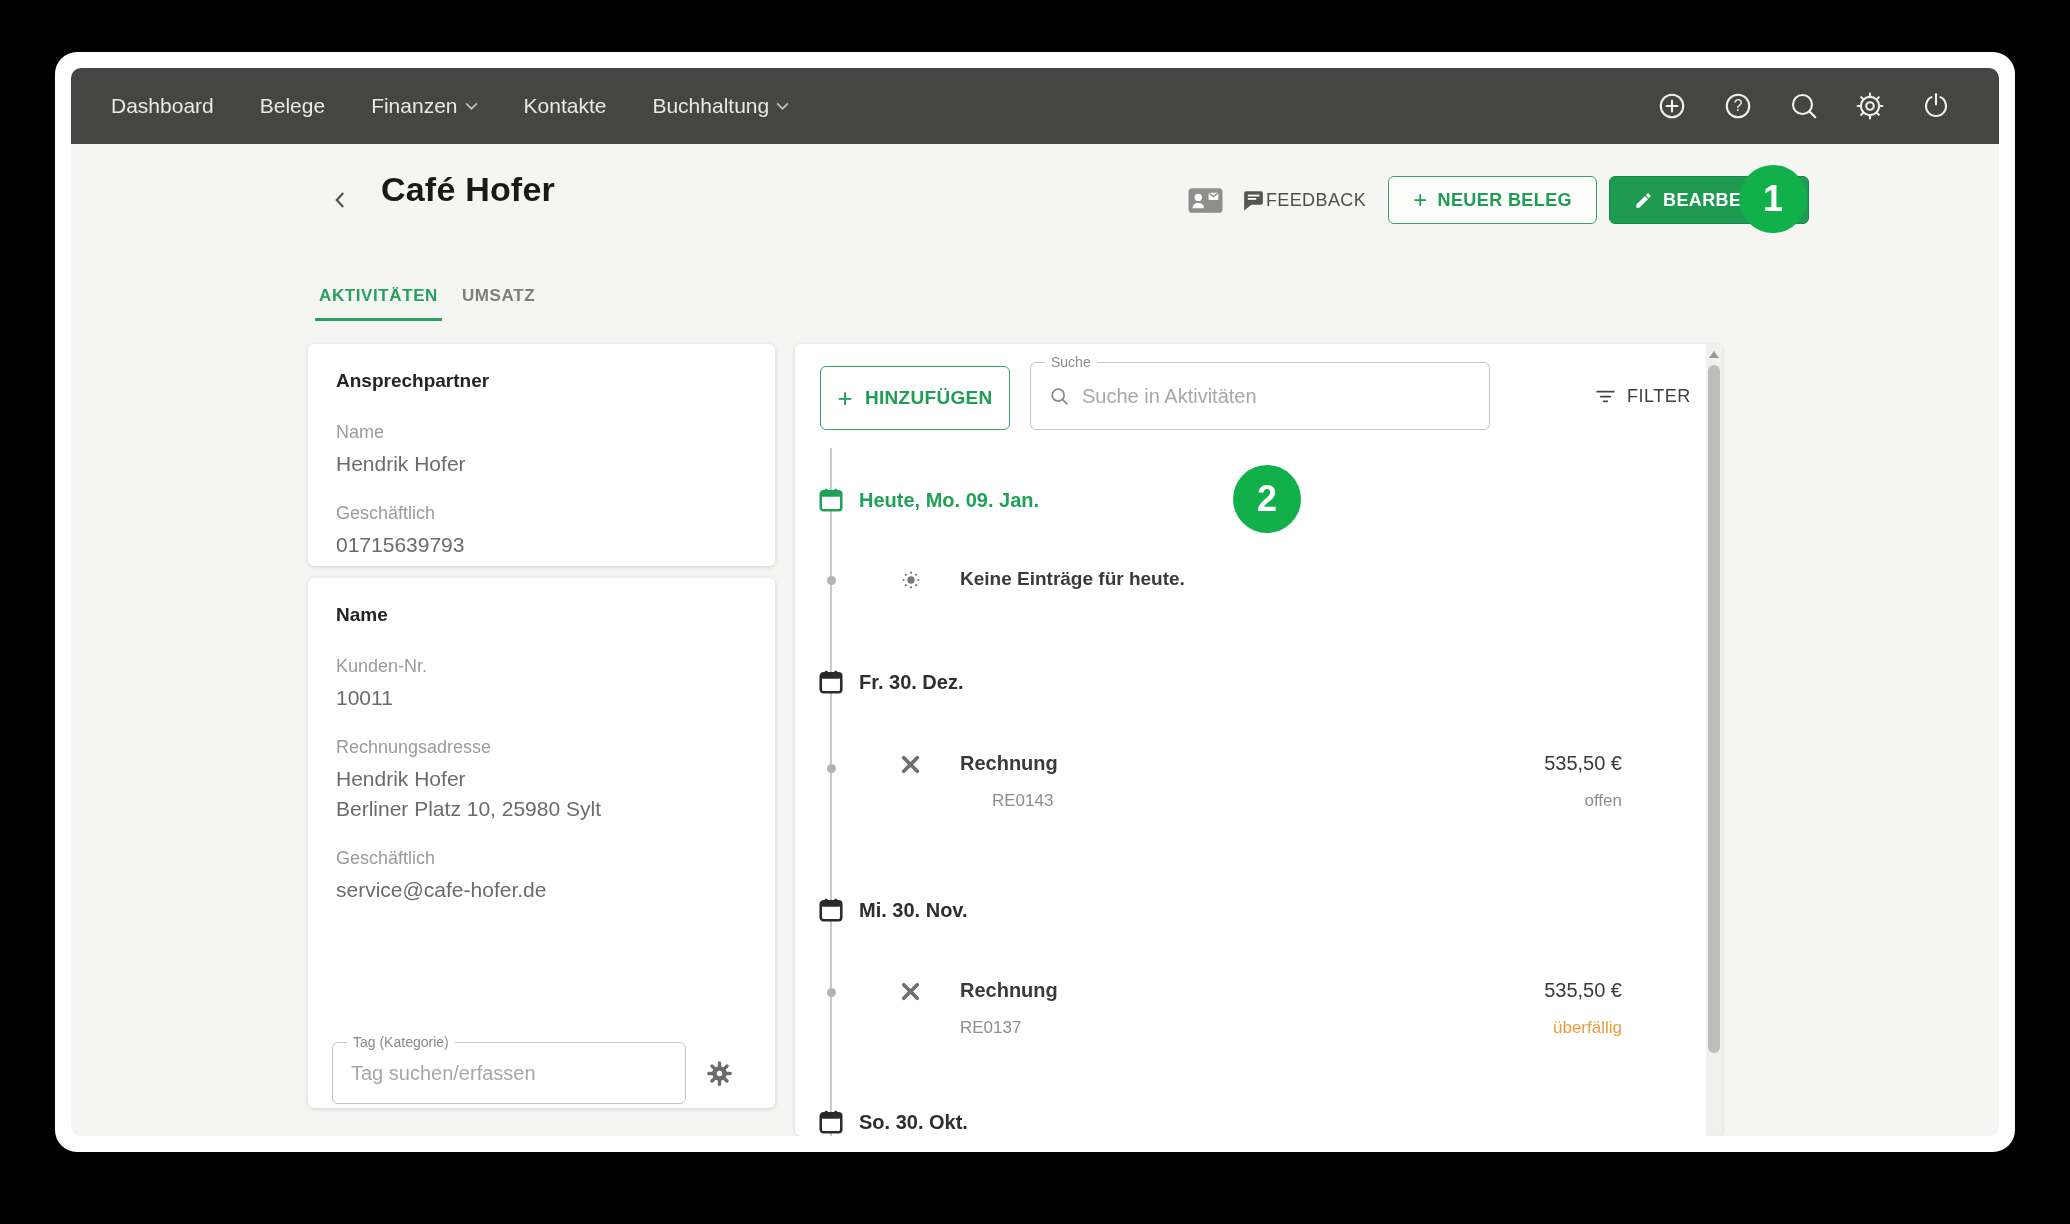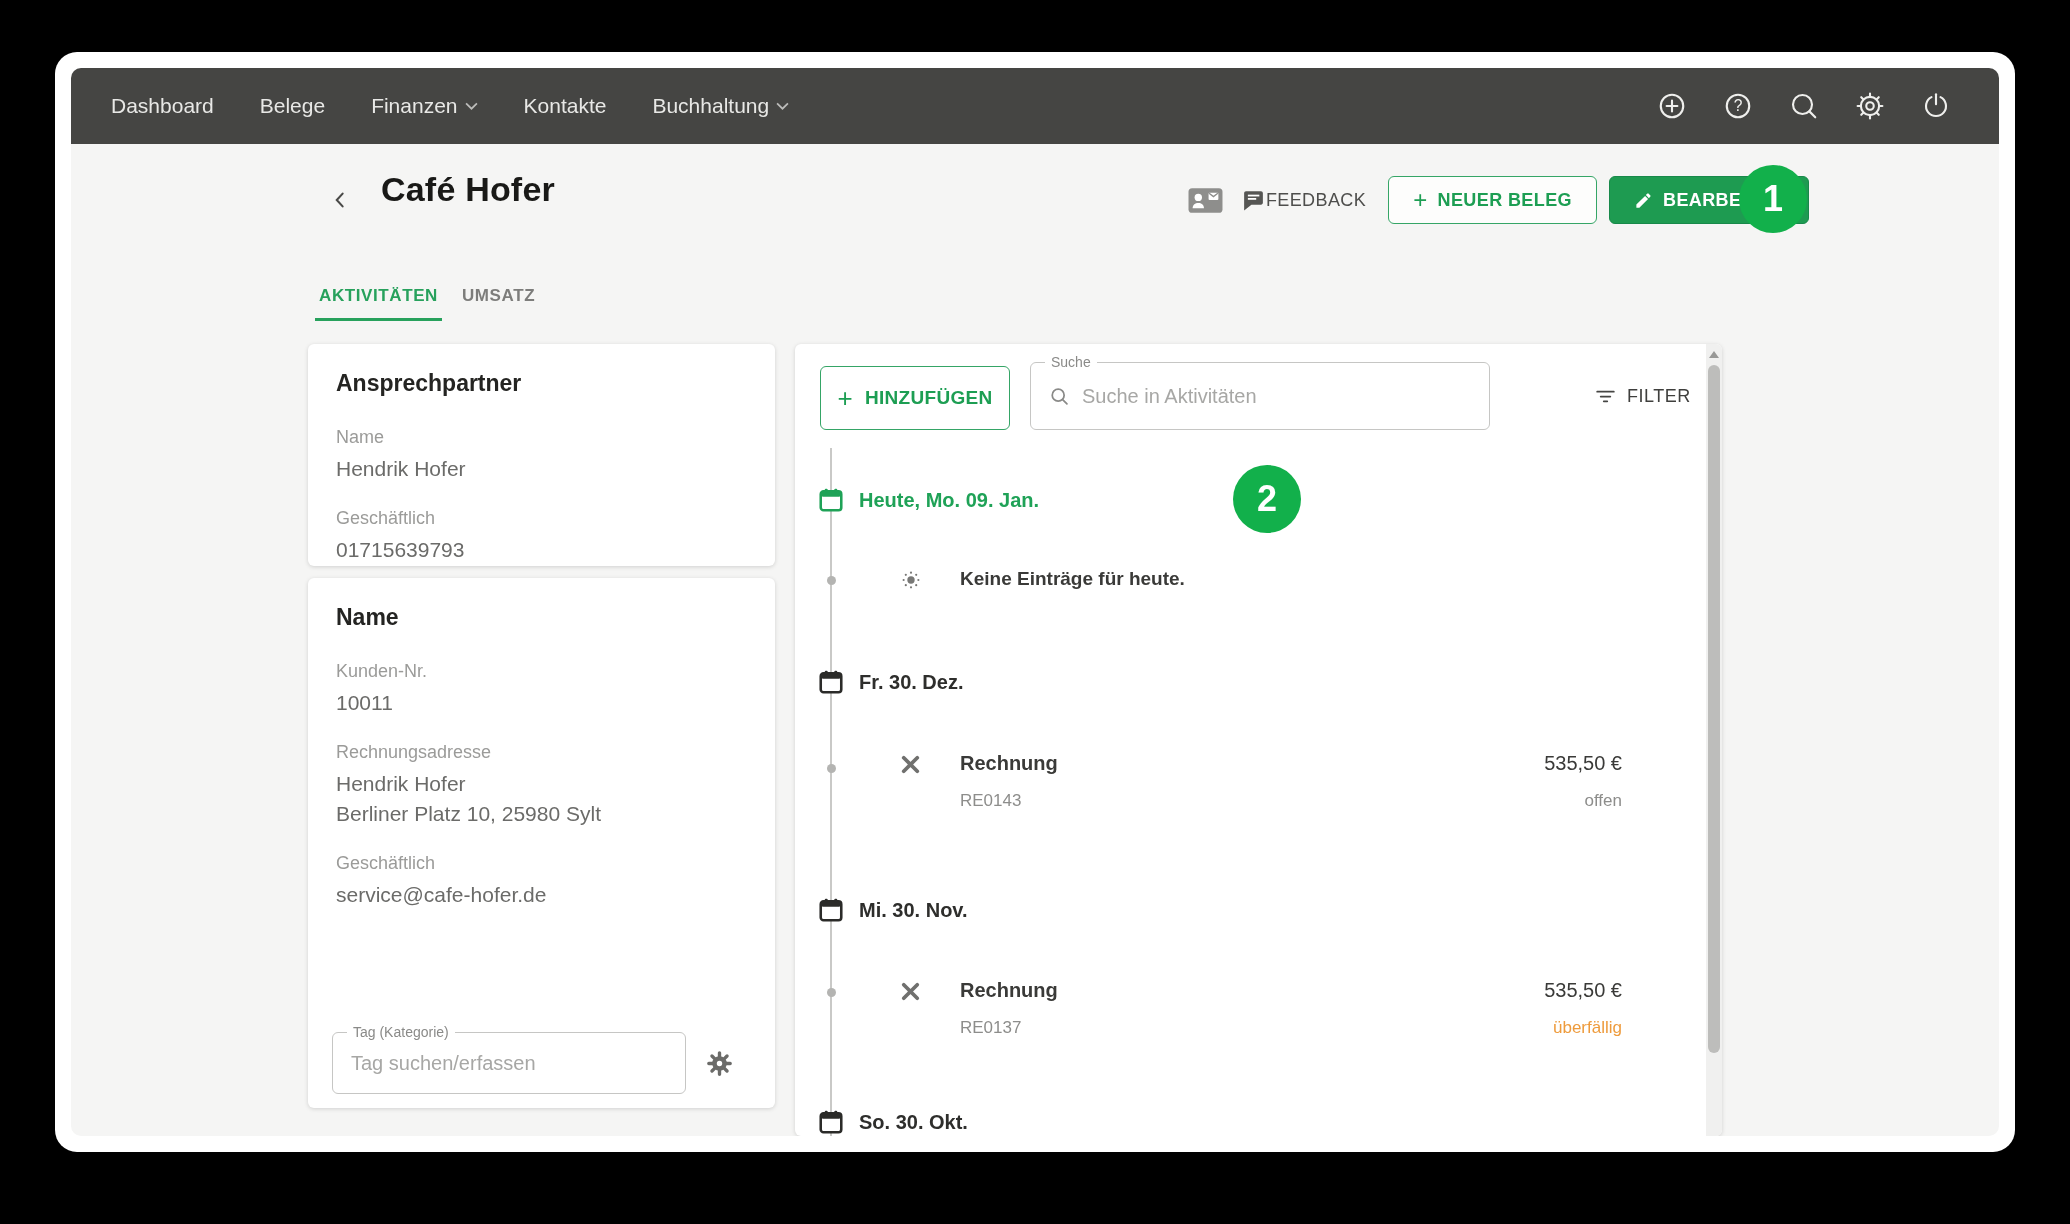--- a/index.html
+++ b/index.html
@@ -34,26 +34,26 @@
   
   .tabs { position:absolute; left:244px; top:136px; display:flex; gap:16px; }
   .tab { font-size:17px; font-weight:bold; letter-spacing:.6px; padding:6px 4px 12px 4px; cursor:pointer; color:#7d7d7b; }
   .tab.active { color:#27a15c; border-bottom:3px solid #27a15c; }
 
   
   .card { position:absolute; left:237px; width:467px; background:#fff; border-radius:6px; box-shadow:0 1px 4px rgba(0,0,0,.15); }
   .card-contact { top:200px; height:222px; }
   .card-company { top:434px; height:530px; }
   .card-inner { padding:26px 28px; }
-  .card-title { font-size:23px; font-weight:bold; color:#242422; margin-bottom:30px; }
+  .card-title { font-size:19px; font-weight:bold; color:#242422; margin-bottom:30px; }
   .field { margin-bottom:24px; }
   .field-label { font-size:18px; color:#9b9b99; margin-bottom:6px; }
   .field-value { font-size:21px; color:#6b6b69; line-height:30px; }
 
-  .tag-row { position:absolute; left:24px; bottom:26px; width:419px; height:50px; }
+  .tag-row { position:absolute; left:24px; bottom:16px; width:419px; height:50px; }
   .fieldset { position:relative; border:1px solid #c6c6c4; border-radius:6px; background:#fff; display:flex; align-items:center; }
   .fieldset-label { position:absolute; top:-9px; left:14px; background:#fff; padding:0 6px; font-size:14px; color:#8a8a88; }
   .tag-field { width:354px; height:62px; }
   .tag-field input { border:none; outline:none; width:100%; font-size:20px; color:#555; padding:0 18px; font-family:"Liberation Sans",sans-serif; }
   .tag-field input::placeholder, .search-field input::placeholder { color:#a7a7a5; }
   .tag-gear { position:absolute; right:18px; top:18px; cursor:pointer; }
 
   
   .acard { position:absolute; left:724px; top:200px; width:927px; height:792px; background:#fff; border-radius:6px; box-shadow:0 1px 4px rgba(0,0,0,.15); overflow:hidden; }
   .add-btn { position:absolute; left:25px; top:22px; width:190px; height:64px; border:1px solid #35a566; border-radius:6px; background:#fff; display:flex; align-items:center; justify-content:center; gap:12px; color:#1d9e53; font-size:19px; font-weight:bold; letter-spacing:.3px; cursor:pointer; }
@@ -289,21 +289,21 @@
             <rect x="6.6" y="2.4" width="2.6" height="3.2" rx="1" fill="#2b2b29"></rect>
             <rect x="14.8" y="2.4" width="2.6" height="3.2" rx="1" fill="#2b2b29"></rect>
           </svg>
         <span class="date">Fr. 30. Dez.</span>
       </div>
       <div class="tdot" style="top:420px;"></div>
       <svg class="trow-icon" style="top:408px;" width="25" height="25" viewBox="0 0 24 24">
           <path d="M5.5 5.5L18.5 18.5M18.5 5.5L5.5 18.5" stroke="#70706e" stroke-width="3.6" stroke-linecap="round"></path>
         </svg>
       <div class="trow-title" style="top:408px;">Rechnung</div>
-      <div class="trow-sub" style="top:447px;">RE0143</div>
+      <div class="trow-sub" style="top:447px;margin-left:32px;">RE0143</div>
       <div class="trow-amount" style="top:408px;">535,50 €</div>
       <div class="trow-status status-gray" style="top:447px;">offen</div>
 
       <div class="tgroup" style="top:552px;">
         <svg class="cal" width="28" height="28" viewBox="0 0 24 24">
             <rect x="3.2" y="4.6" width="17.6" height="16.2" rx="2.4" fill="#fff"></rect>
             <rect x="3.2" y="4.6" width="17.6" height="16.2" rx="2.4" fill="none" stroke="#2b2b29" stroke-width="2.2"></rect>
             <rect x="3.2" y="4.6" width="17.6" height="4.6" rx="2" fill="#2b2b29"></rect>
             <rect x="6.6" y="2.4" width="2.6" height="3.2" rx="1" fill="#2b2b29"></rect>
             <rect x="14.8" y="2.4" width="2.6" height="3.2" rx="1" fill="#2b2b29"></rect>

